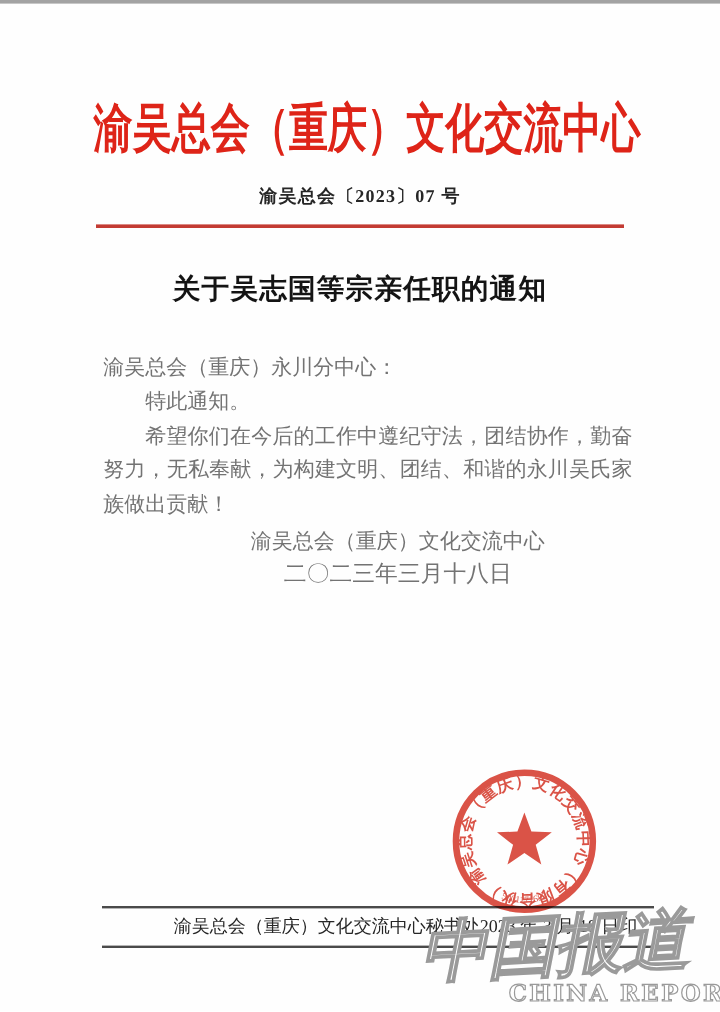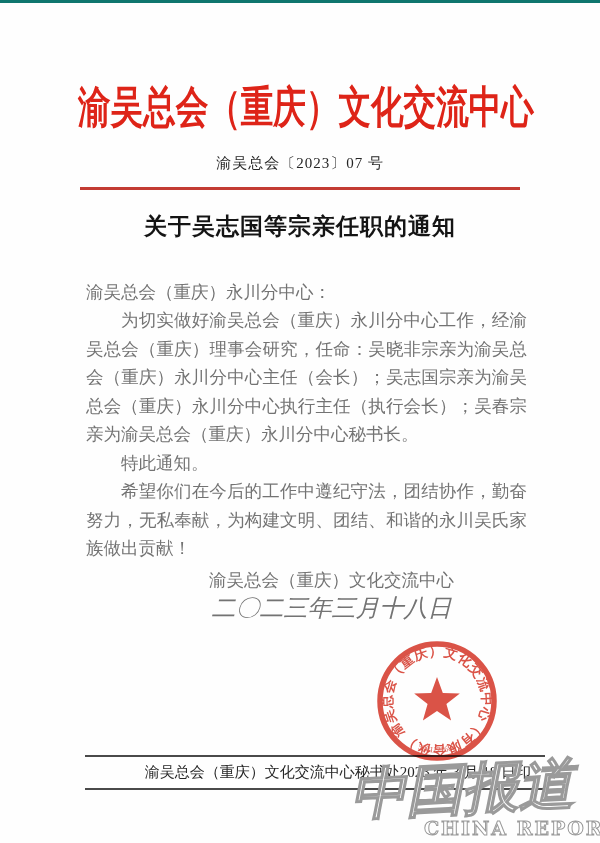--- a/index.html
+++ b/index.html
@@ -1,35 +1,35 @@
 <!DOCTYPE html>
 <html><head>
 <meta charset="utf-8">
 <style>
   html,body { margin:0; padding:0; background:#fff; }
   .page {
     position:relative; width:600px; height:843px; overflow:hidden;
-    background:#fefefe; border-top:3px solid #0f766e; box-sizing:border-box;
+    background:#fefefe; border-top:3px solid #a3a3a3; box-sizing:border-box;
     font-family:"Liberation Serif","DejaVu Serif",serif; color:#2e2e2e;
   }
   .org-title {
     margin:81px 0 0 0; text-align:center; white-space:nowrap;
     font-size:44px; line-height:1.08; font-weight:bold; color:#de2418;
     transform:scaleX(0.74); transform-origin:center;
   }
-  .doc-number { margin-top:22px; text-align:center; font-size:15px; color:#262626; letter-spacing:1px; }
+  .doc-number { margin-top:22px; text-align:center; font-size:15px; color:#262626; letter-spacing:1px;font-weight:bold; }
   .red-rule { width:440px; height:3px; margin:14px auto 0 auto; background:#c33b33; }
-  .notice-title { margin-top:21px; text-align:center; font-size:23px; font-weight:bold; color:#141414; letter-spacing:1px;font-family:Liberation Serif, serif; }
+  .notice-title { margin-top:35px; text-align:center; font-size:23px; font-weight:bold; color:#141414; letter-spacing:1px;font-family:Liberation Serif, serif; }
   .body-block { margin:36px 73px 0 86px; font-size:17.5px; line-height:28.5px; text-align:justify; color:#737373; }
   .body-block p { margin:0; }
   .para { text-indent:2em; }
   .sign-block { margin:3px 73px 0 0; text-align:right; }
   .sign-inner { display:inline-block; text-align:center; }
   .sign-org { font-size:17.5px; line-height:28px; }
-  .sign-date { font-size:24px; line-height:28px;font-style:italic; }
+  .sign-date { font-size:19px; line-height:28px; }
   .seal { position:absolute; left:366px; top:627px; width:142px; height:142px; mix-blend-mode:multiply; opacity:.87; z-index:3; }
   .footer { position:absolute; left:85px; top:752px; width:460px; z-index:2; }
   .footer-rule { height:2px; background:#4a4a4a; }
   .footer-row { display:flex; justify-content:flex-end; align-items:center; height:31px; padding:0 14px 0 2px; font-size:15px; color:#262626; }
   .watermark { position:absolute; left:350px; top:757px; z-index:5; line-height:1; }
   .wm-cn {
     font-size:56px; font-weight:bold; font-style:italic; white-space:nowrap;
     color:#ffffff; -webkit-text-stroke:1.3px #9a9a9a; transform:rotate(-3deg);
   }
   .wm-en {
@@ -49,21 +49,20 @@
   <div>
     <div class="org-title">渝吴总会（重庆）文化交流中心</div>
     <div class="doc-number">渝吴总会〔2023〕07 号</div>
     <div class="red-rule"></div>
   </div>
 
   <div class="notice-title">关于吴志国等宗亲任职的通知</div>
 
   <div class="body-block">
     <p>渝吴总会（重庆）永川分中心：</p>
-    <p class="para">为切实做好渝吴总会（重庆）永川分中心工作，经渝吴总会（重庆）理事会研究，任命：吴晓非宗亲为渝吴总会（重庆）永川分中心主任（会长）；吴志国宗亲为渝吴总会（重庆）永川分中心执行主任（执行会长）；吴春宗亲为渝吴总会（重庆）永川分中心秘书长。</p>
     <p class="para">特此通知。</p>
     <p class="para">希望你们在今后的工作中遵纪守法，团结协作，勤奋努力，无私奉献，为构建文明、团结、和谐的永川吴氏家族做出贡献！</p>
 
     <div class="sign-block">
       <div class="sign-inner">
         <div class="sign-org">渝吴总会（重庆）文化交流中心</div>
         <div class="sign-date">二〇二三年三月十八日</div>
       </div>
     </div>
   </div>

